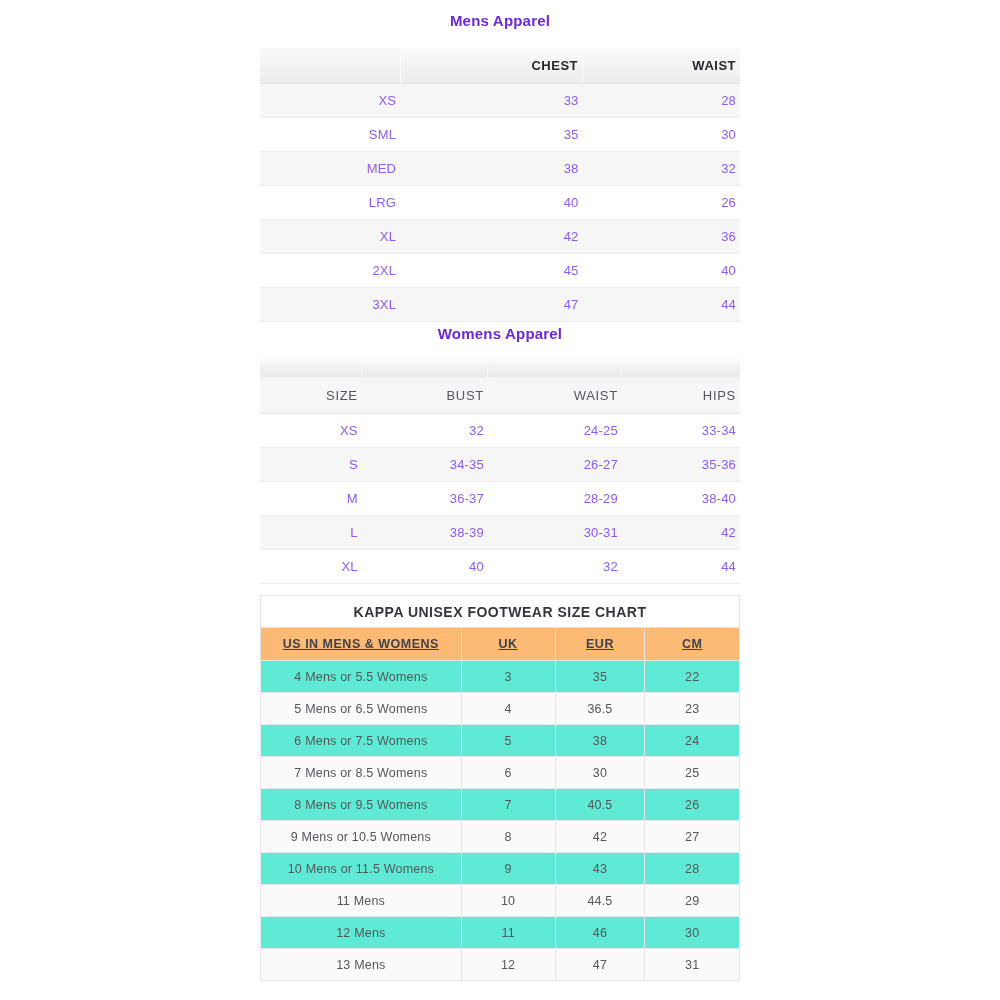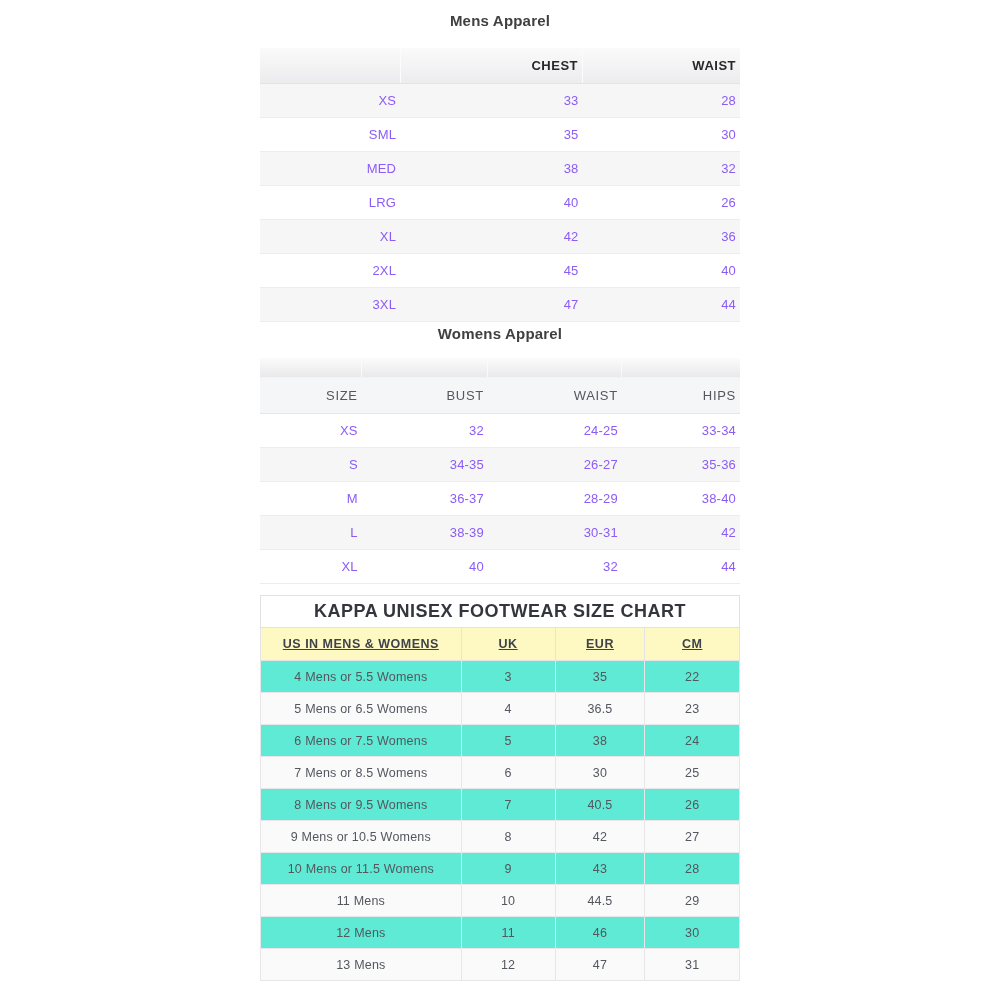--- a/index.html
+++ b/index.html
@@ -12,21 +12,21 @@
     font-family: "Liberation Sans", "DejaVu Sans", sans-serif;
   }
   .content { width: 480px; margin: 0 auto; padding-top: 12px; }
 
   .section-title {
     margin: 0;
     font-size: 15px;
     line-height: 17px;
     text-align: center;
     font-weight: bold;
-    color: #404040;
+    color: #6d28d9;
     letter-spacing: .2px;
   }
   .womens-title { margin-top: 3px; }
 
   table { border-collapse: collapse; width: 480px; table-layout: fixed; }
 
   
   .apparel-table { margin-top: 19px; }
   .apparel-table th, .apparel-table td {
     font-size: 13px;
@@ -68,35 +68,35 @@
     font-weight: normal;
     letter-spacing: .7px;
     border-bottom: 1px solid #e7e7e9;
   }
 
   
   .footwear-table { margin-top: 11px; border: 1px solid #e2e2e4; }
   .footwear-table th, .footwear-table td { text-align: center; white-space: nowrap; overflow: hidden; }
   .fw-title-row th {
     height: 32px;
-    font-size: 18px;
+    font-size: 14px;
     font-weight: bold;
     color: #33363c;
     letter-spacing: .5px;
     background: #ffffff;
     border-bottom: 1px solid #e2e2e4;
   }
   .fw-head th {
     height: 33px;
     font-size: 12.5px;
     font-weight: bold;
     color: #3f424a;
     letter-spacing: .5px;
     text-decoration: underline;
-    background: #fef9c3;
+    background: #fdba74;
     border: 1px solid #e4e4e6;
   }
   .footwear-table tbody td {
     height: 32px;
     font-size: 12.5px;
     color: #54575e;
     letter-spacing: .2px;
     border: 1px solid #e7e7e9;
     background: #5eead4;
   }

